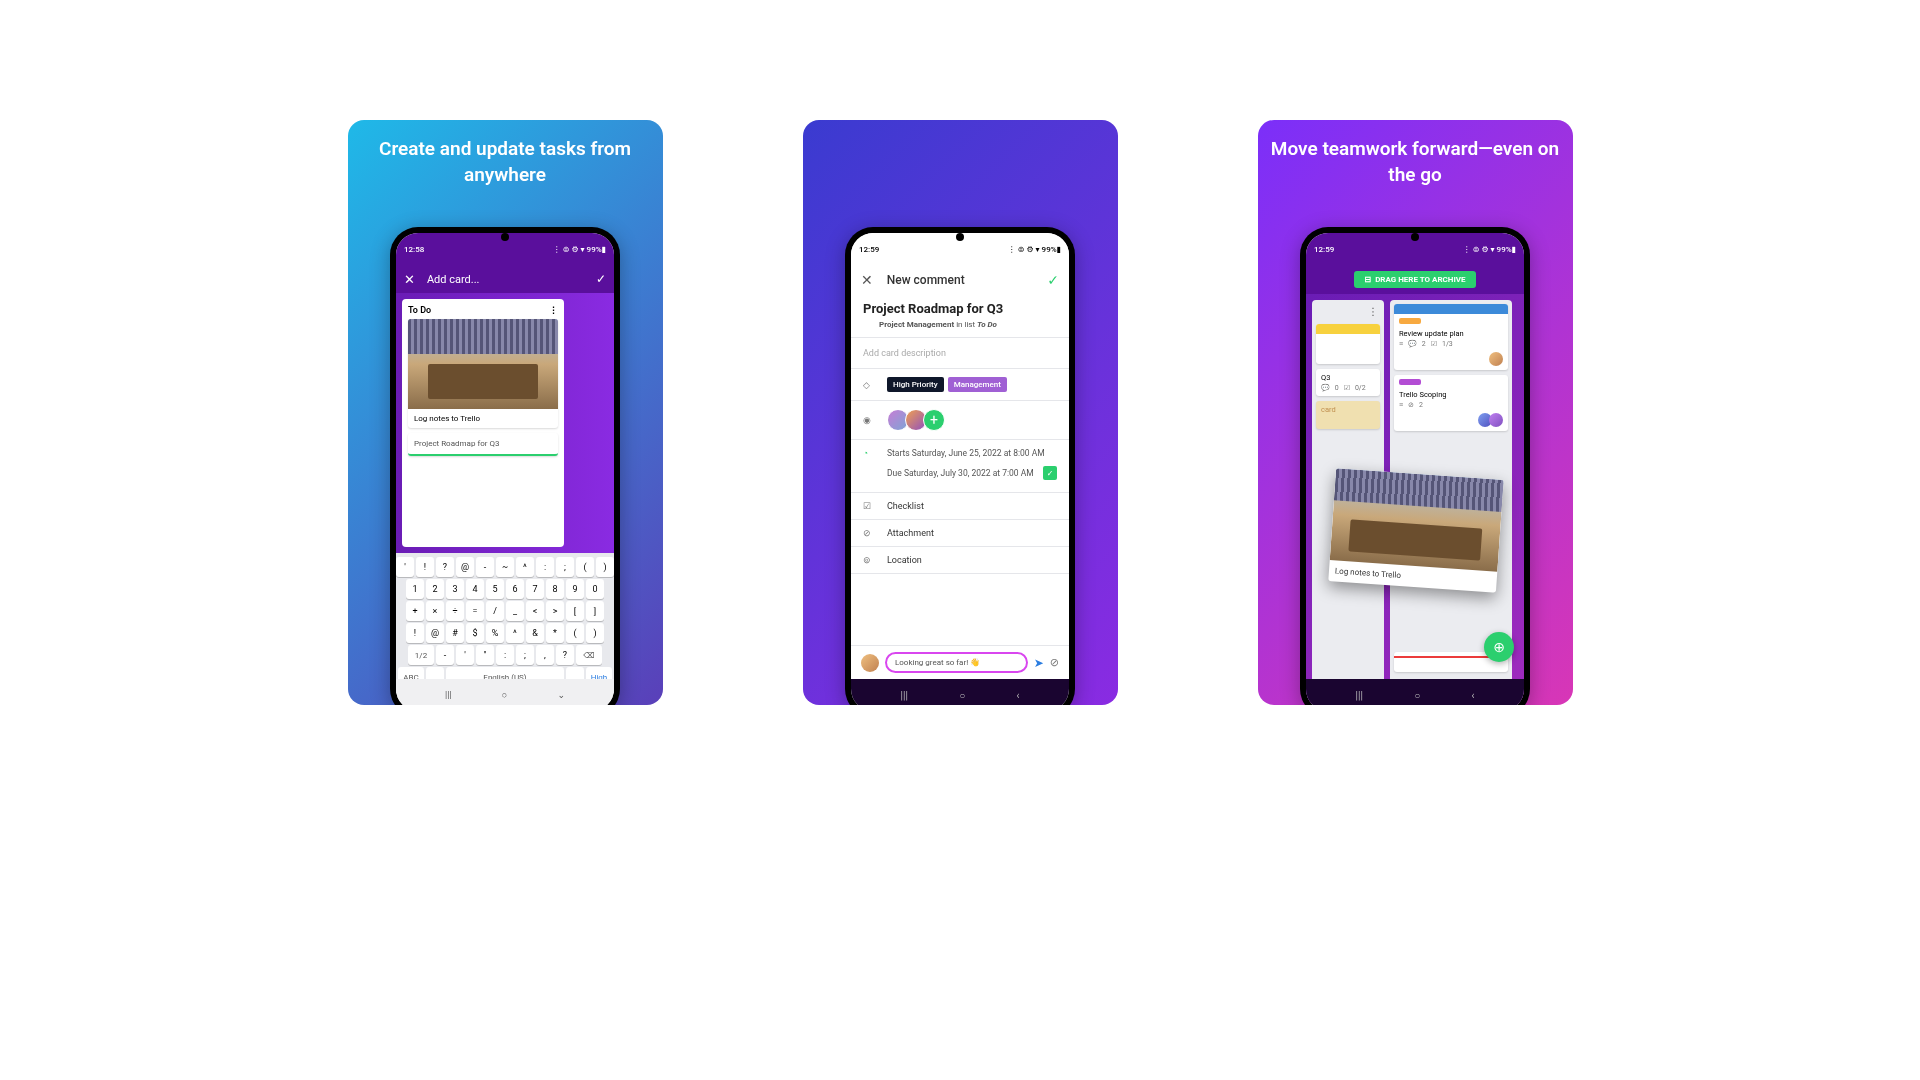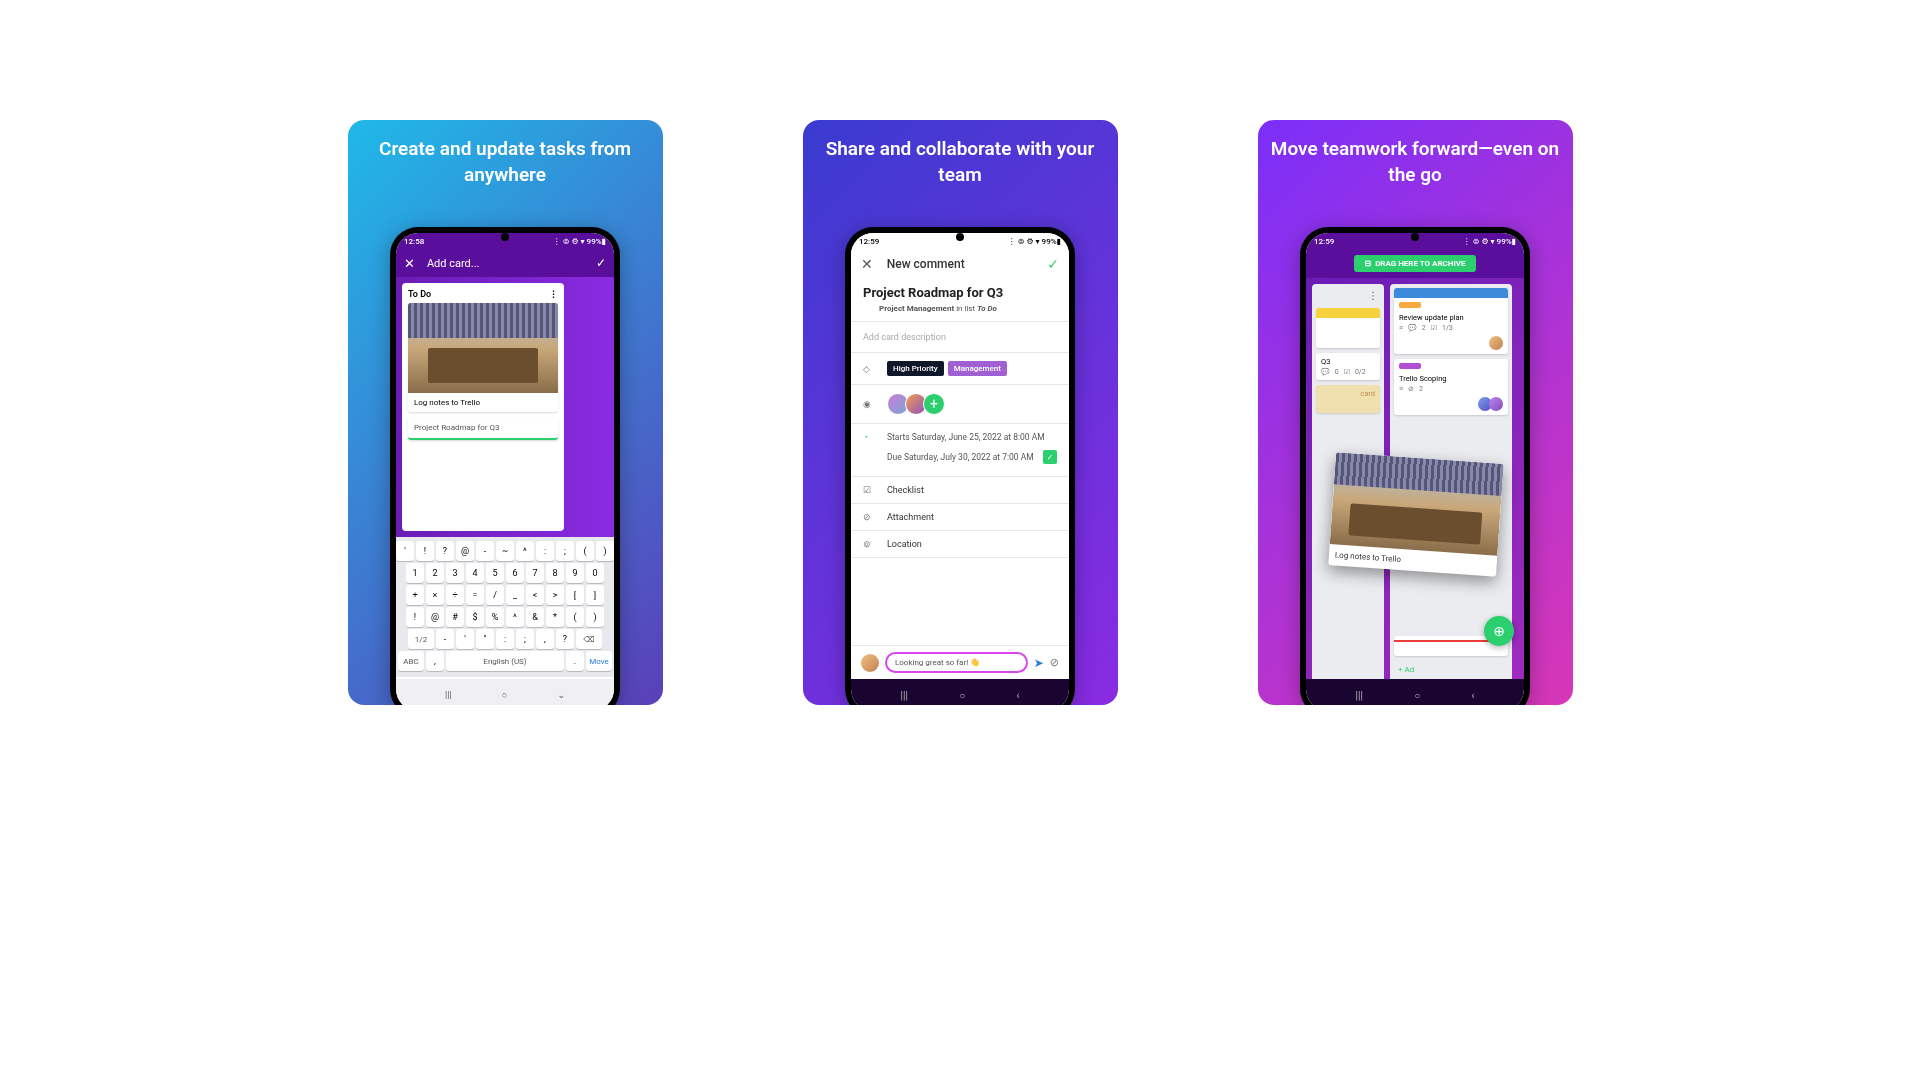--- a/index.html
+++ b/index.html
@@ -4,21 +4,21 @@
 <style>
 * { margin: 0; padding: 0; box-sizing: border-box; font-family: -apple-system, BlinkMacSystemFont, "Segoe UI", Roboto, sans-serif; }
 body { background: #fff; width: 1920px; height: 1080px; display: flex; justify-content: center; align-items: flex-start; gap: 140px; padding-top: 120px; }
 .panel { width: 315px; height: 585px; border-radius: 16px; position: relative; overflow: hidden; }
 .panel-1 { background: linear-gradient(135deg, #1fb9e8 0%, #5a3fb9 100%); }
 .panel-2 { background: linear-gradient(135deg, #3a3bd0 0%, #8a2be2 100%); }
 .panel-3 { background: linear-gradient(135deg, #7b2ff9 0%, #d836b6 100%); }
 .panel-title { color: #fff; text-align: center; font-size: 19px; font-weight: 600; padding: 16px 3px 0; line-height: 1.35; }
 .phone { position: absolute; bottom: -12px; left: 50%; transform: translateX(-50%); width: 230px; height: 490px; background: #000; border-radius: 28px; padding: 6px; box-shadow: 0 4px 20px rgba(0,0,0,0.3); }
 .phone-screen { background: #fff; width: 100%; height: 100%; border-radius: 22px; overflow: hidden; position: relative; font-size: 9px; }
-.status-bar { height: 16px; background: transparent; display: flex; justify-content: space-between; align-items: center; padding: 8px 8px; font-size: 8px; font-weight: 500; color: #000; }
+.status-bar { height: 16px; background: transparent; display: flex; justify-content: space-between; align-items: center; padding: 16px 8px; font-size: 8px; font-weight: 500; color: #000; }
 .status-bar.dark { color: #fff; }
 .camera-notch { position: absolute; top: 6px; left: 50%; transform: translateX(-50%); width: 8px; height: 8px; background: #000; border-radius: 50%; z-index: 10; }
 
 
 .p1-header { background: #5a0f9c; height: 28px; display: flex; align-items: center; padding: 0 8px; color: #fff; }
 .p1-header .close-x { font-size: 13px; margin-right: 12px; }
 .p1-header .title { flex: 1; font-size: 11px; }
 .p1-header .check { font-size: 12px; }
 .p1-board { background: linear-gradient(90deg, #6a1cb5, #8a2be2); padding: 6px; display: flex; gap: 6px; height: 260px; overflow: hidden; }
 .p1-list { background: #fff; border-radius: 4px; padding: 6px; width: 162px; flex-shrink: 0; }
@@ -190,34 +190,33 @@
         <div class="kb-row">
           <div class="kb-key wide">1/2</div>
           <span id="kb-r5" style="display:contents;"><div class="kb-key">-</div><div class="kb-key">'</div><div class="kb-key">"</div><div class="kb-key">:</div><div class="kb-key">;</div><div class="kb-key">,</div><div class="kb-key">?</div></span>
           <div class="kb-key wide">⌫</div>
         </div>
         <div class="kb-row">
           <div class="kb-key wide">ABC</div>
           <div class="kb-key">,</div>
           <div class="kb-key widest">English (US)</div>
           <div class="kb-key">.</div>
-          <div class="kb-key wide done">Move</div>
+          <div class="kb-key wide done">High</div>
         </div>
       </div>
       <div class="nav-bar-light">
         <span>|||</span>
         <span>○</span>
         <span>⌄</span>
       </div>
     </div>
   </div>
 </div>
 
 <div class="panel panel-2">
-  <div class="panel-title">Share and collaborate with your team</div>
   <div class="phone">
     <div class="camera-notch"></div>
     <div class="phone-screen">
       <div class="status-bar p2-status">
         <span>12:59</span>
         <span>⋮ ⊜ ⚙ ▾ 99%▮</span>
       </div>
       <div class="p2-header">
         <span class="close-x">✕</span>
         <span class="title">New comment</span>
@@ -311,21 +310,21 @@
               <div>Q3</div>
               <div class="p3-meta">
                   <span>💬</span>
                   <span>0</span> 
                   <span>☑</span>
                   <span>0/2</span>
                 </div>
             </div>
           </div>
           <div class="p3-card" style="background:#f0e0b0;">
-              <div class="p3-card-body" style="height:28px; color:#c09050; text-align:right;">card</div>
+              <div class="p3-card-body" style="height:28px; color:#c09050; ">card</div>
             </div>
         </div>
         <div class="p3-list right">
           <div class="p3-card">
             <div class="p3-stripe blue"></div>
             <div class="p3-card-body">
               <div class="p3-chip orange"></div>
               <div>Review update plan</div>
               <div class="p3-meta">
                   <span>≡</span> 

